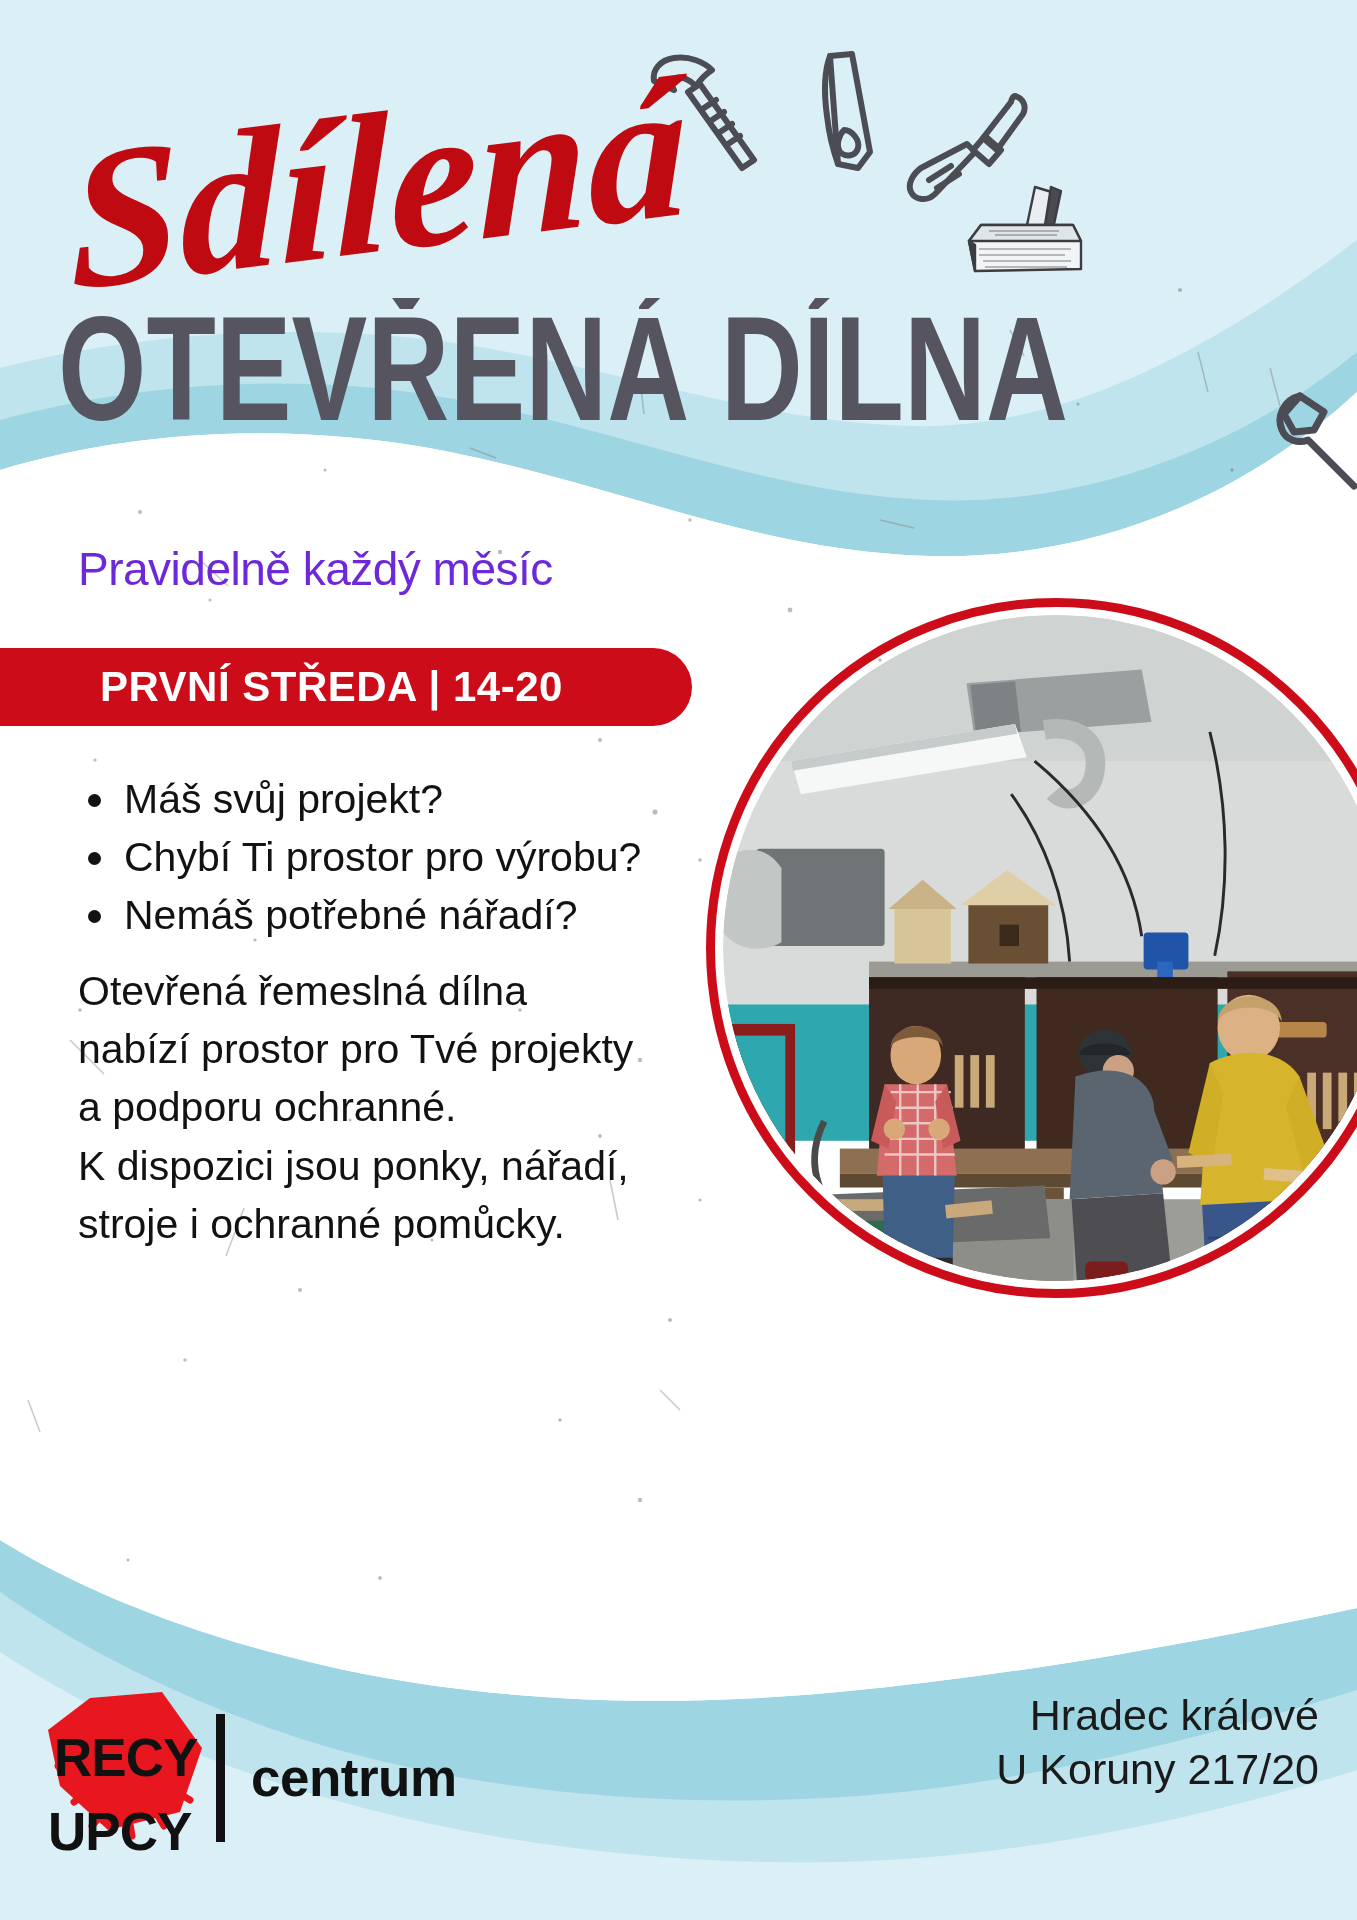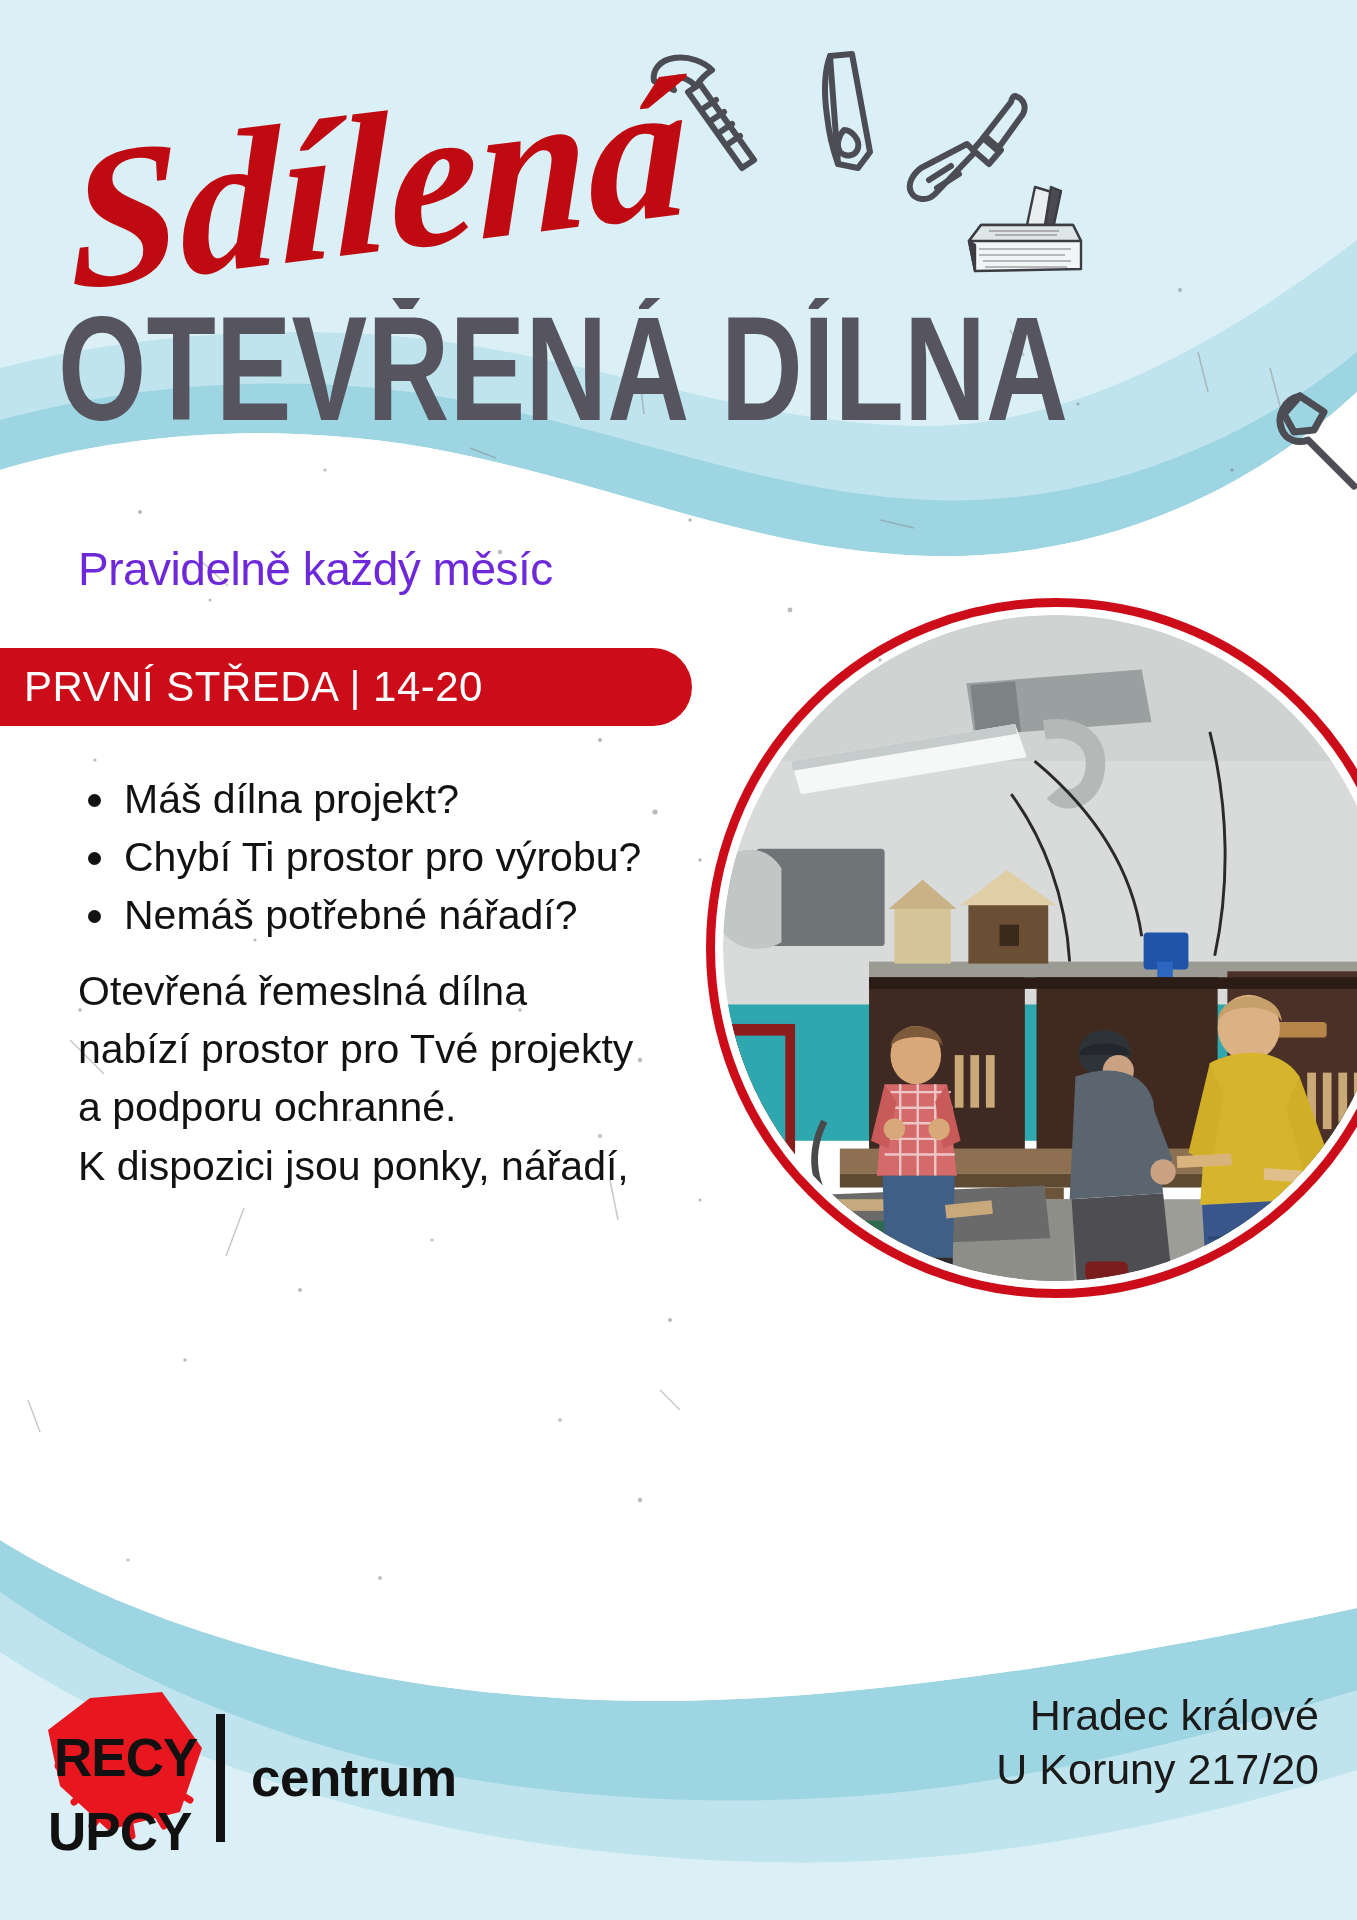--- a/index.html
+++ b/index.html
@@ -83,23 +83,23 @@
     width: 712px;
     height: 78px;
     background: #cc0c18;
     border-radius: 0 42px 42px 0;
     display: flex;
     align-items: center;
   }
   #date-pill-label {
     color: #ffffff;
     font-size: 42px;
-    font-weight: 400;
+    font-weight: 700;
     letter-spacing: 0.5px;
-    margin-left: 44px;
+    margin-left: 120px;
     white-space: nowrap;
   }
 
   
   #bullets {
     position: absolute;
     left: 72px;
     top: 770px;
     margin: 0;
     padding: 0;
@@ -372,30 +372,31 @@
     </svg>
   </div>
 
   <div id="subtitle">Pravidelně každý měsíc</div>
 
   <div id="date-pill">
     <span id="date-pill-label">PRVNÍ STŘEDA | 14-20</span>
   </div>
 
   <ul id="bullets">
-    <li>Máš dílna projekt?</li>
+    <li>Máš svůj projekt?</li>
     <li>Chybí Ti prostor pro výrobu?</li>
     <li>Nemáš potřebné nářadí?</li>
   </ul>
 
   <div id="paragraph">
     <div>Otevřená řemeslná dílna</div>
     <div>nabízí prostor pro Tvé projekty</div>
     <div>a podporu ochranné.</div>
     <div>K dispozici jsou ponky, nářadí,</div>
+    <div>stroje i ochranné pomůcky.</div>
   </div>
 
   <div id="photo-ring">
     <div id="photo-inner" aria-label="workshop-photo">
       <svg viewBox="0 0 684 684" preserveAspectRatio="xMidYMid slice">
         <defs>
           <clipPath id="circclip">
               <circle cx="342" cy="342" r="342"></circle>
             </clipPath>
         </defs>

